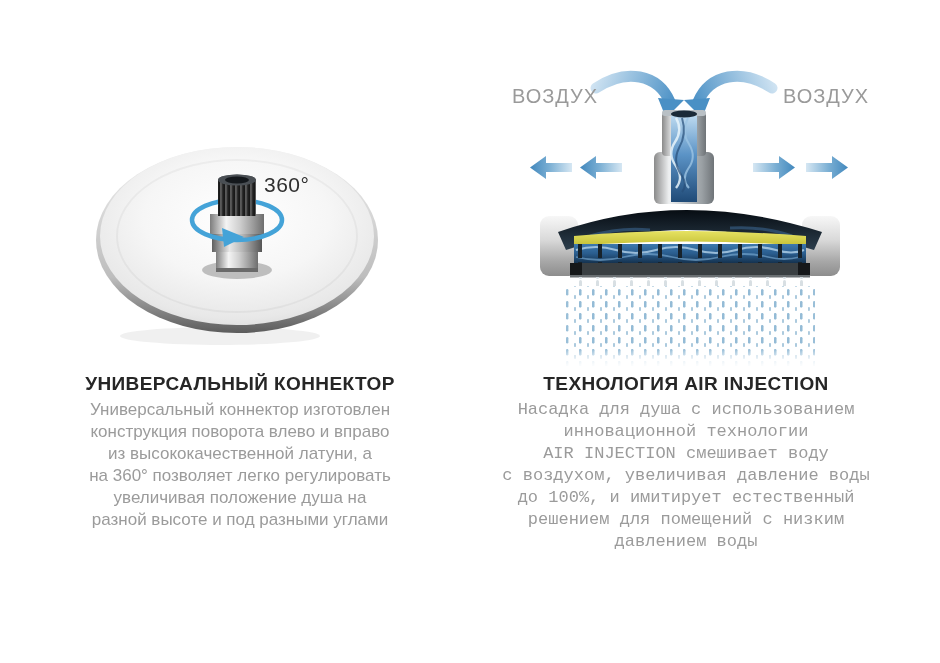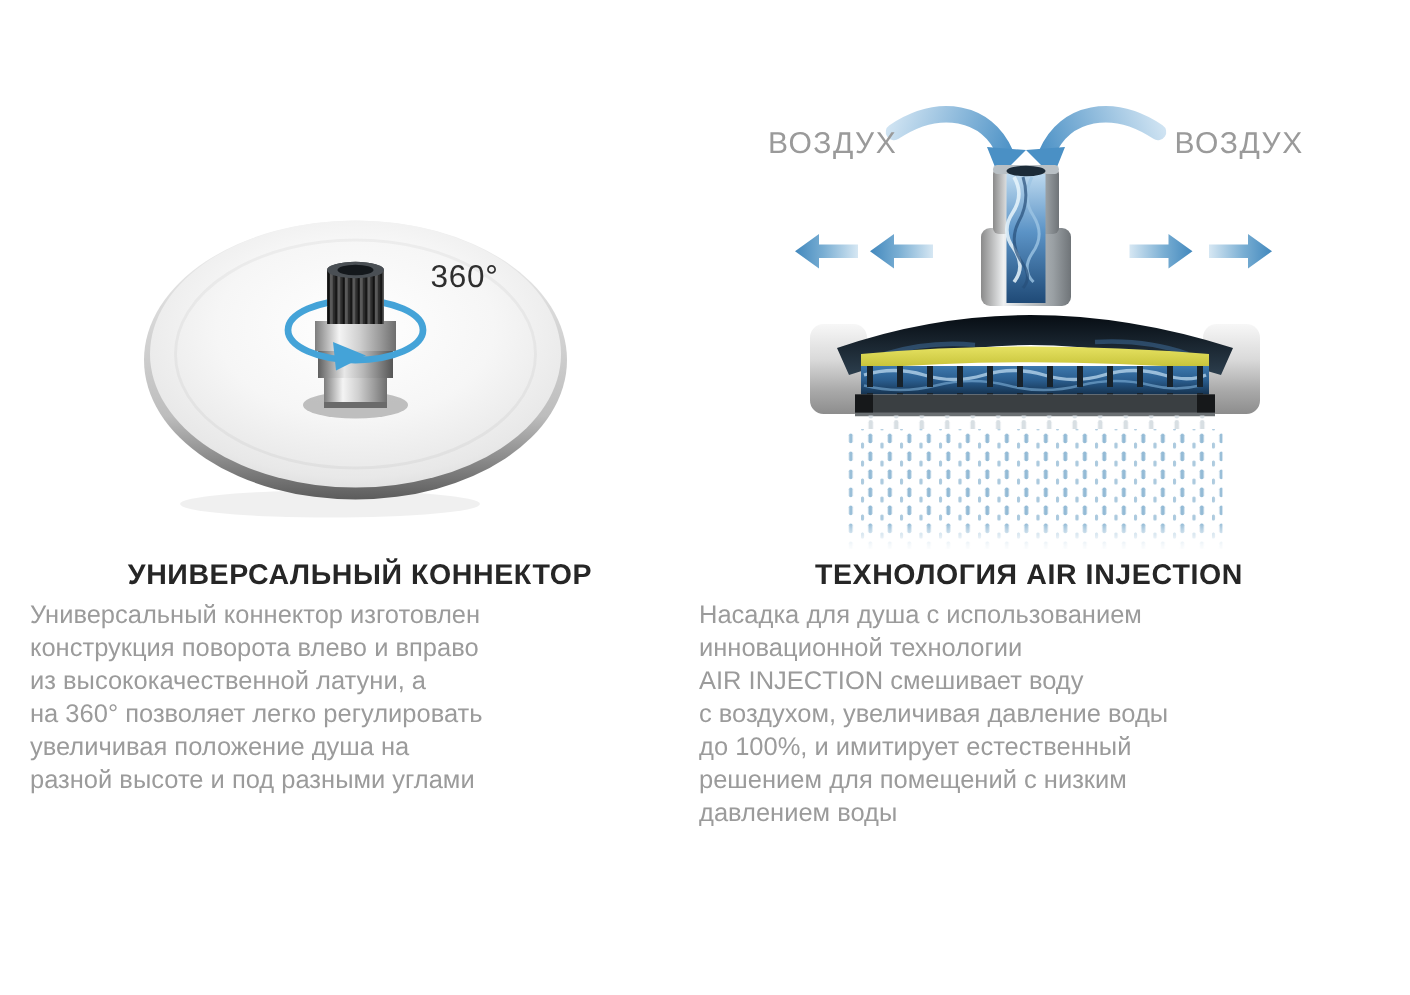--- a/index.html
+++ b/index.html
@@ -6,45 +6,45 @@
   body{width:940px;height:663px;overflow:hidden;font-family:"Liberation Sans",sans-serif;}
   .canvas{position:relative;width:940px;height:663px;background:#ffffff;}
 
   figure{margin:0;text-align:center;}
   .fig-left{position:absolute;left:60px;top:110px;width:360px;height:266px;}
   .fig-right{position:absolute;left:470px;top:60px;width:460px;height:312px;}
   .fig-left svg,.fig-right svg{position:absolute;left:0;top:0;}
 
   .deg-label{
     position:absolute;left:204px;top:63px;
-    font-size:21px;color:#2f2f2f;letter-spacing:.5px;margin-left:23px;
+    font-size:21px;color:#2f2f2f;letter-spacing:.5px;
   }
   .air-label{
     position:absolute;top:25px;
     font-size:20px;color:var(--air-label,#9a9a9a);letter-spacing:1px;
   }
   .air-label.l{left:42px;}
   .air-label.r{left:313px;}
 
   .col-title{
     position:absolute;top:373px;margin:0;
     text-align:center;
     font-size:19px;font-weight:bold;color:var(--title-text,#262626);
     letter-spacing:.4px;white-space:nowrap;
   }
   .col-title.left{left:20px;width:440px;}
   .col-title.right{left:466px;width:440px;}
 
   .col-body{
     position:absolute;top:399px;
-    text-align:left;
+    text-align:center;
     font-size:17px;line-height:22px;color:var(--body-text,#9b9b9b);
   }
   .col-body.left{left:20px;width:440px;}
-  .col-body.right{left:466px;width:440px;}
+  .col-body.right{left:466px;width:440px;font-family:Liberation Mono, monospace;}
   .col-body .line{white-space:nowrap;}
 </style>
 </head>
 <body>
 
 <div class="canvas">
 
   <section>
     <figure class="fig-left">
       <svg width="360" height="266" viewBox="0 0 360 266" aria-hidden="true">

